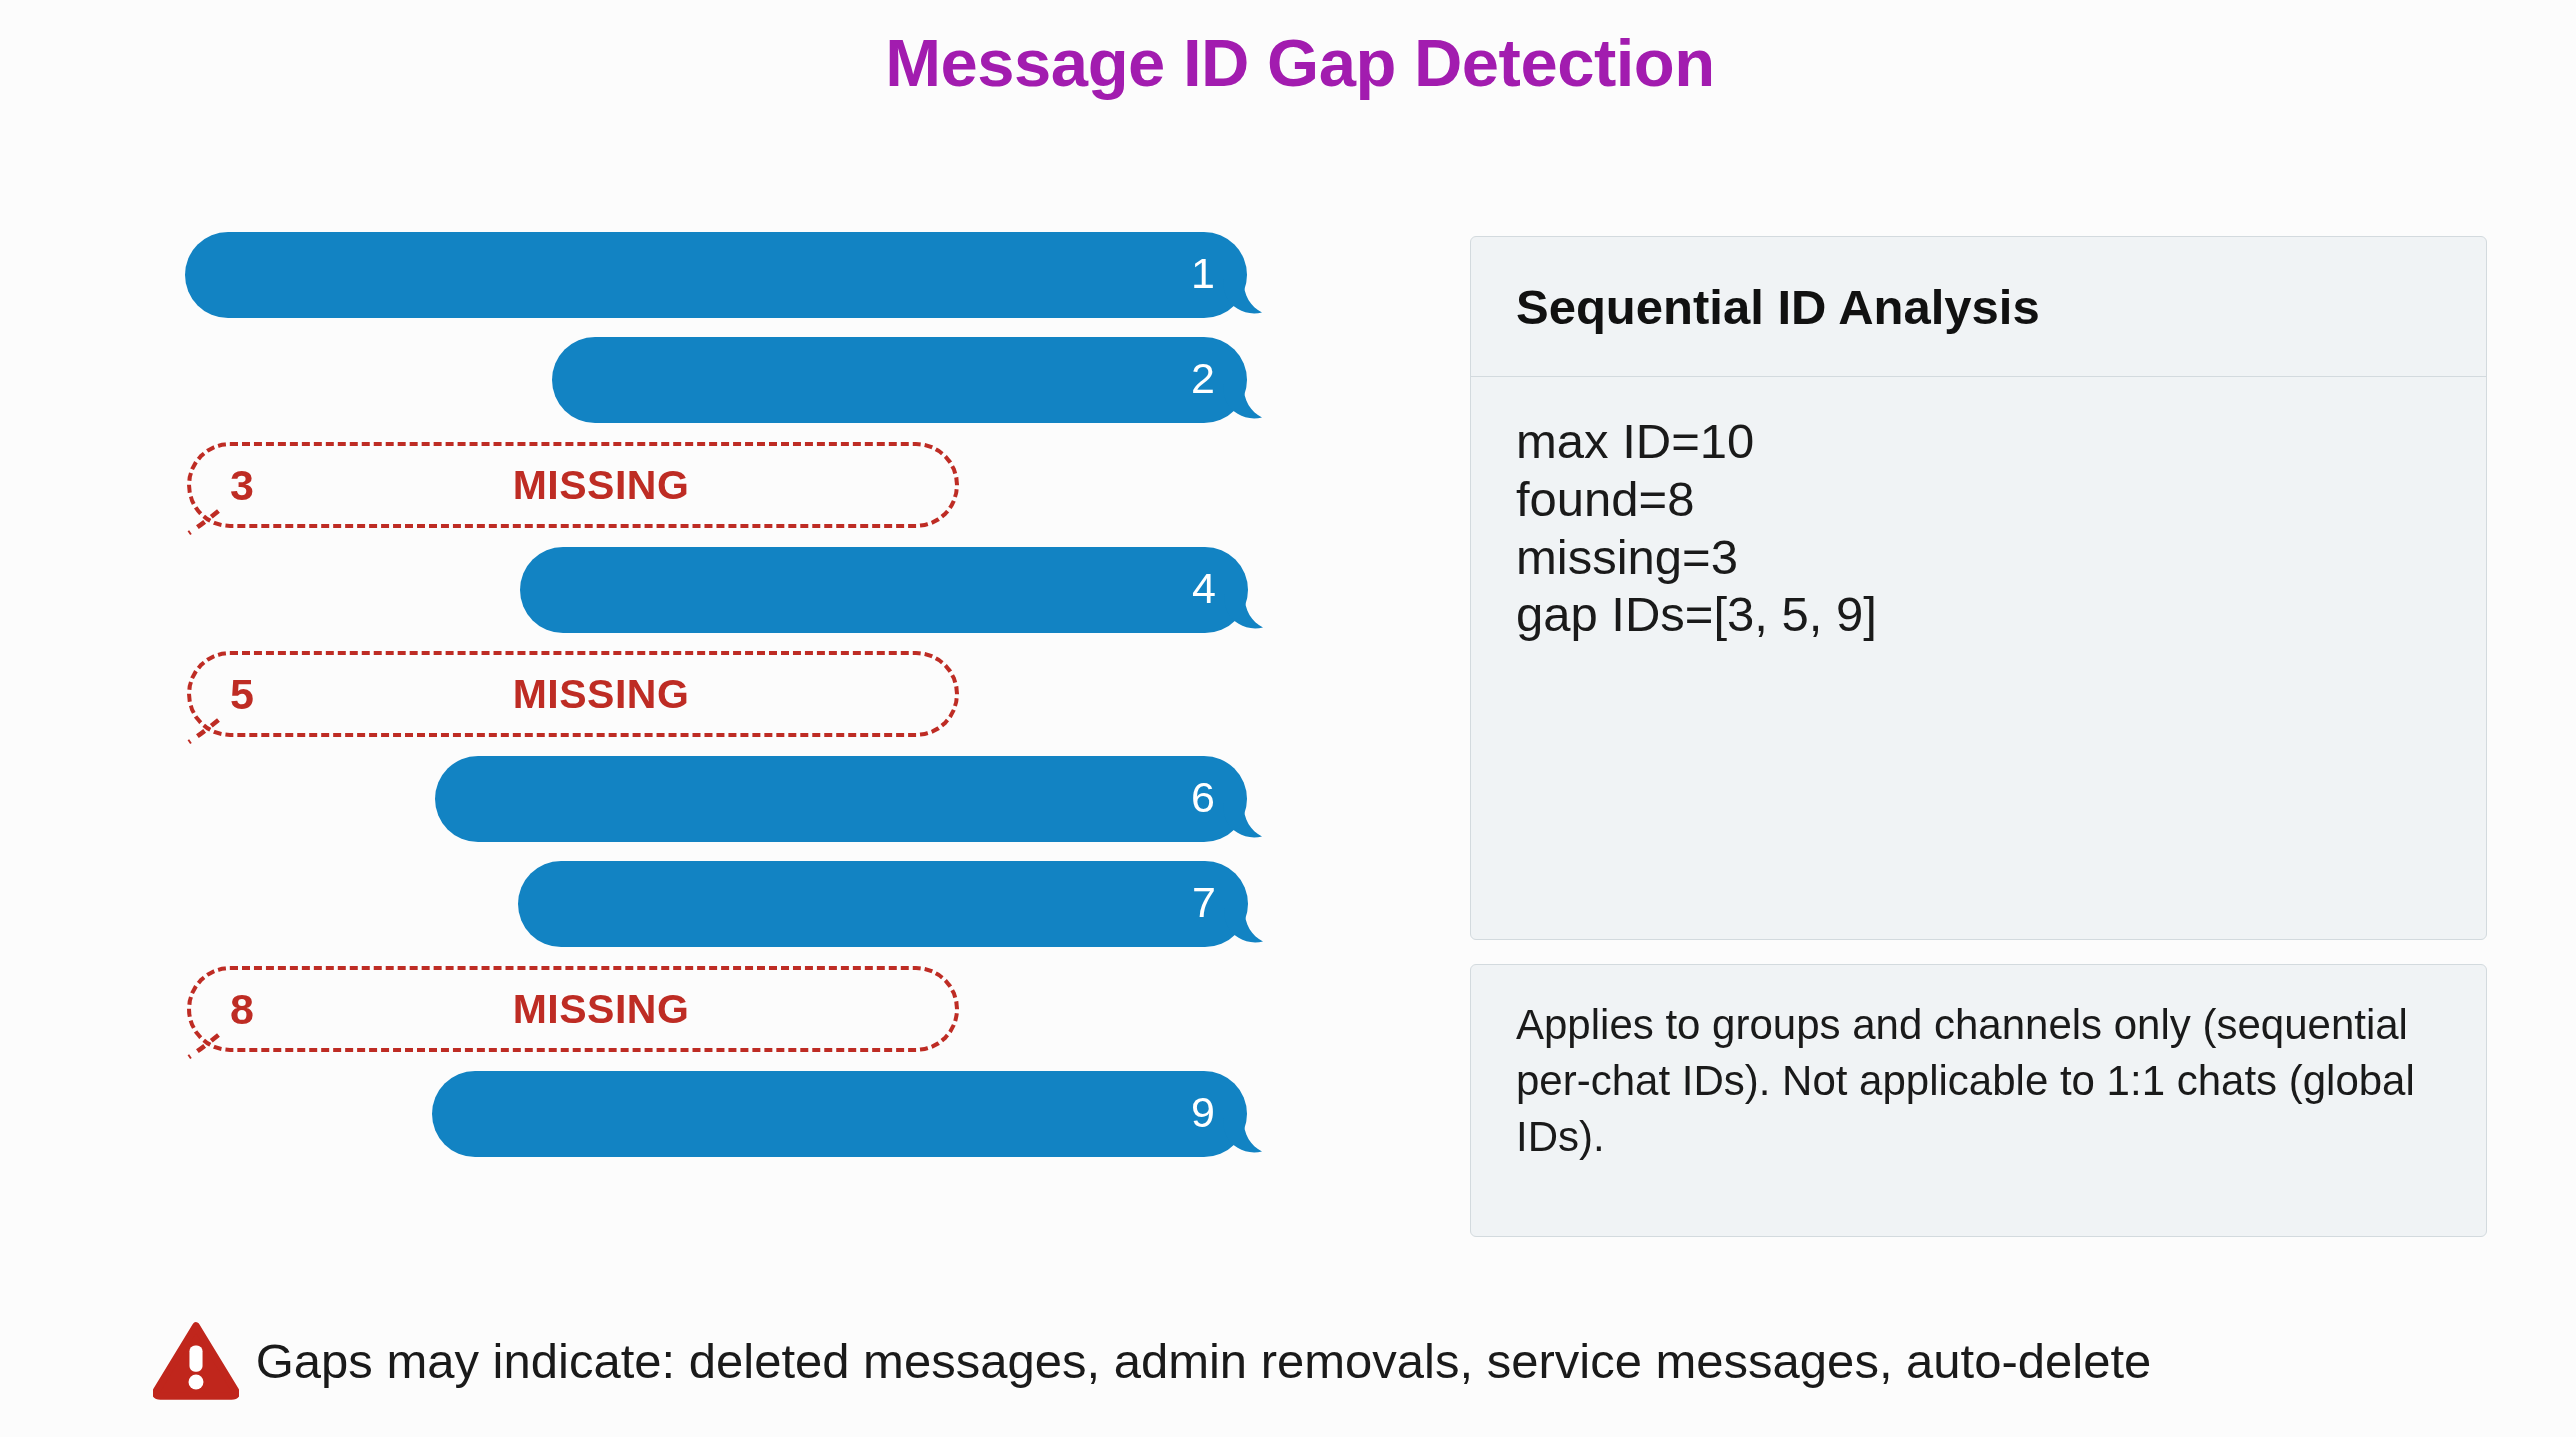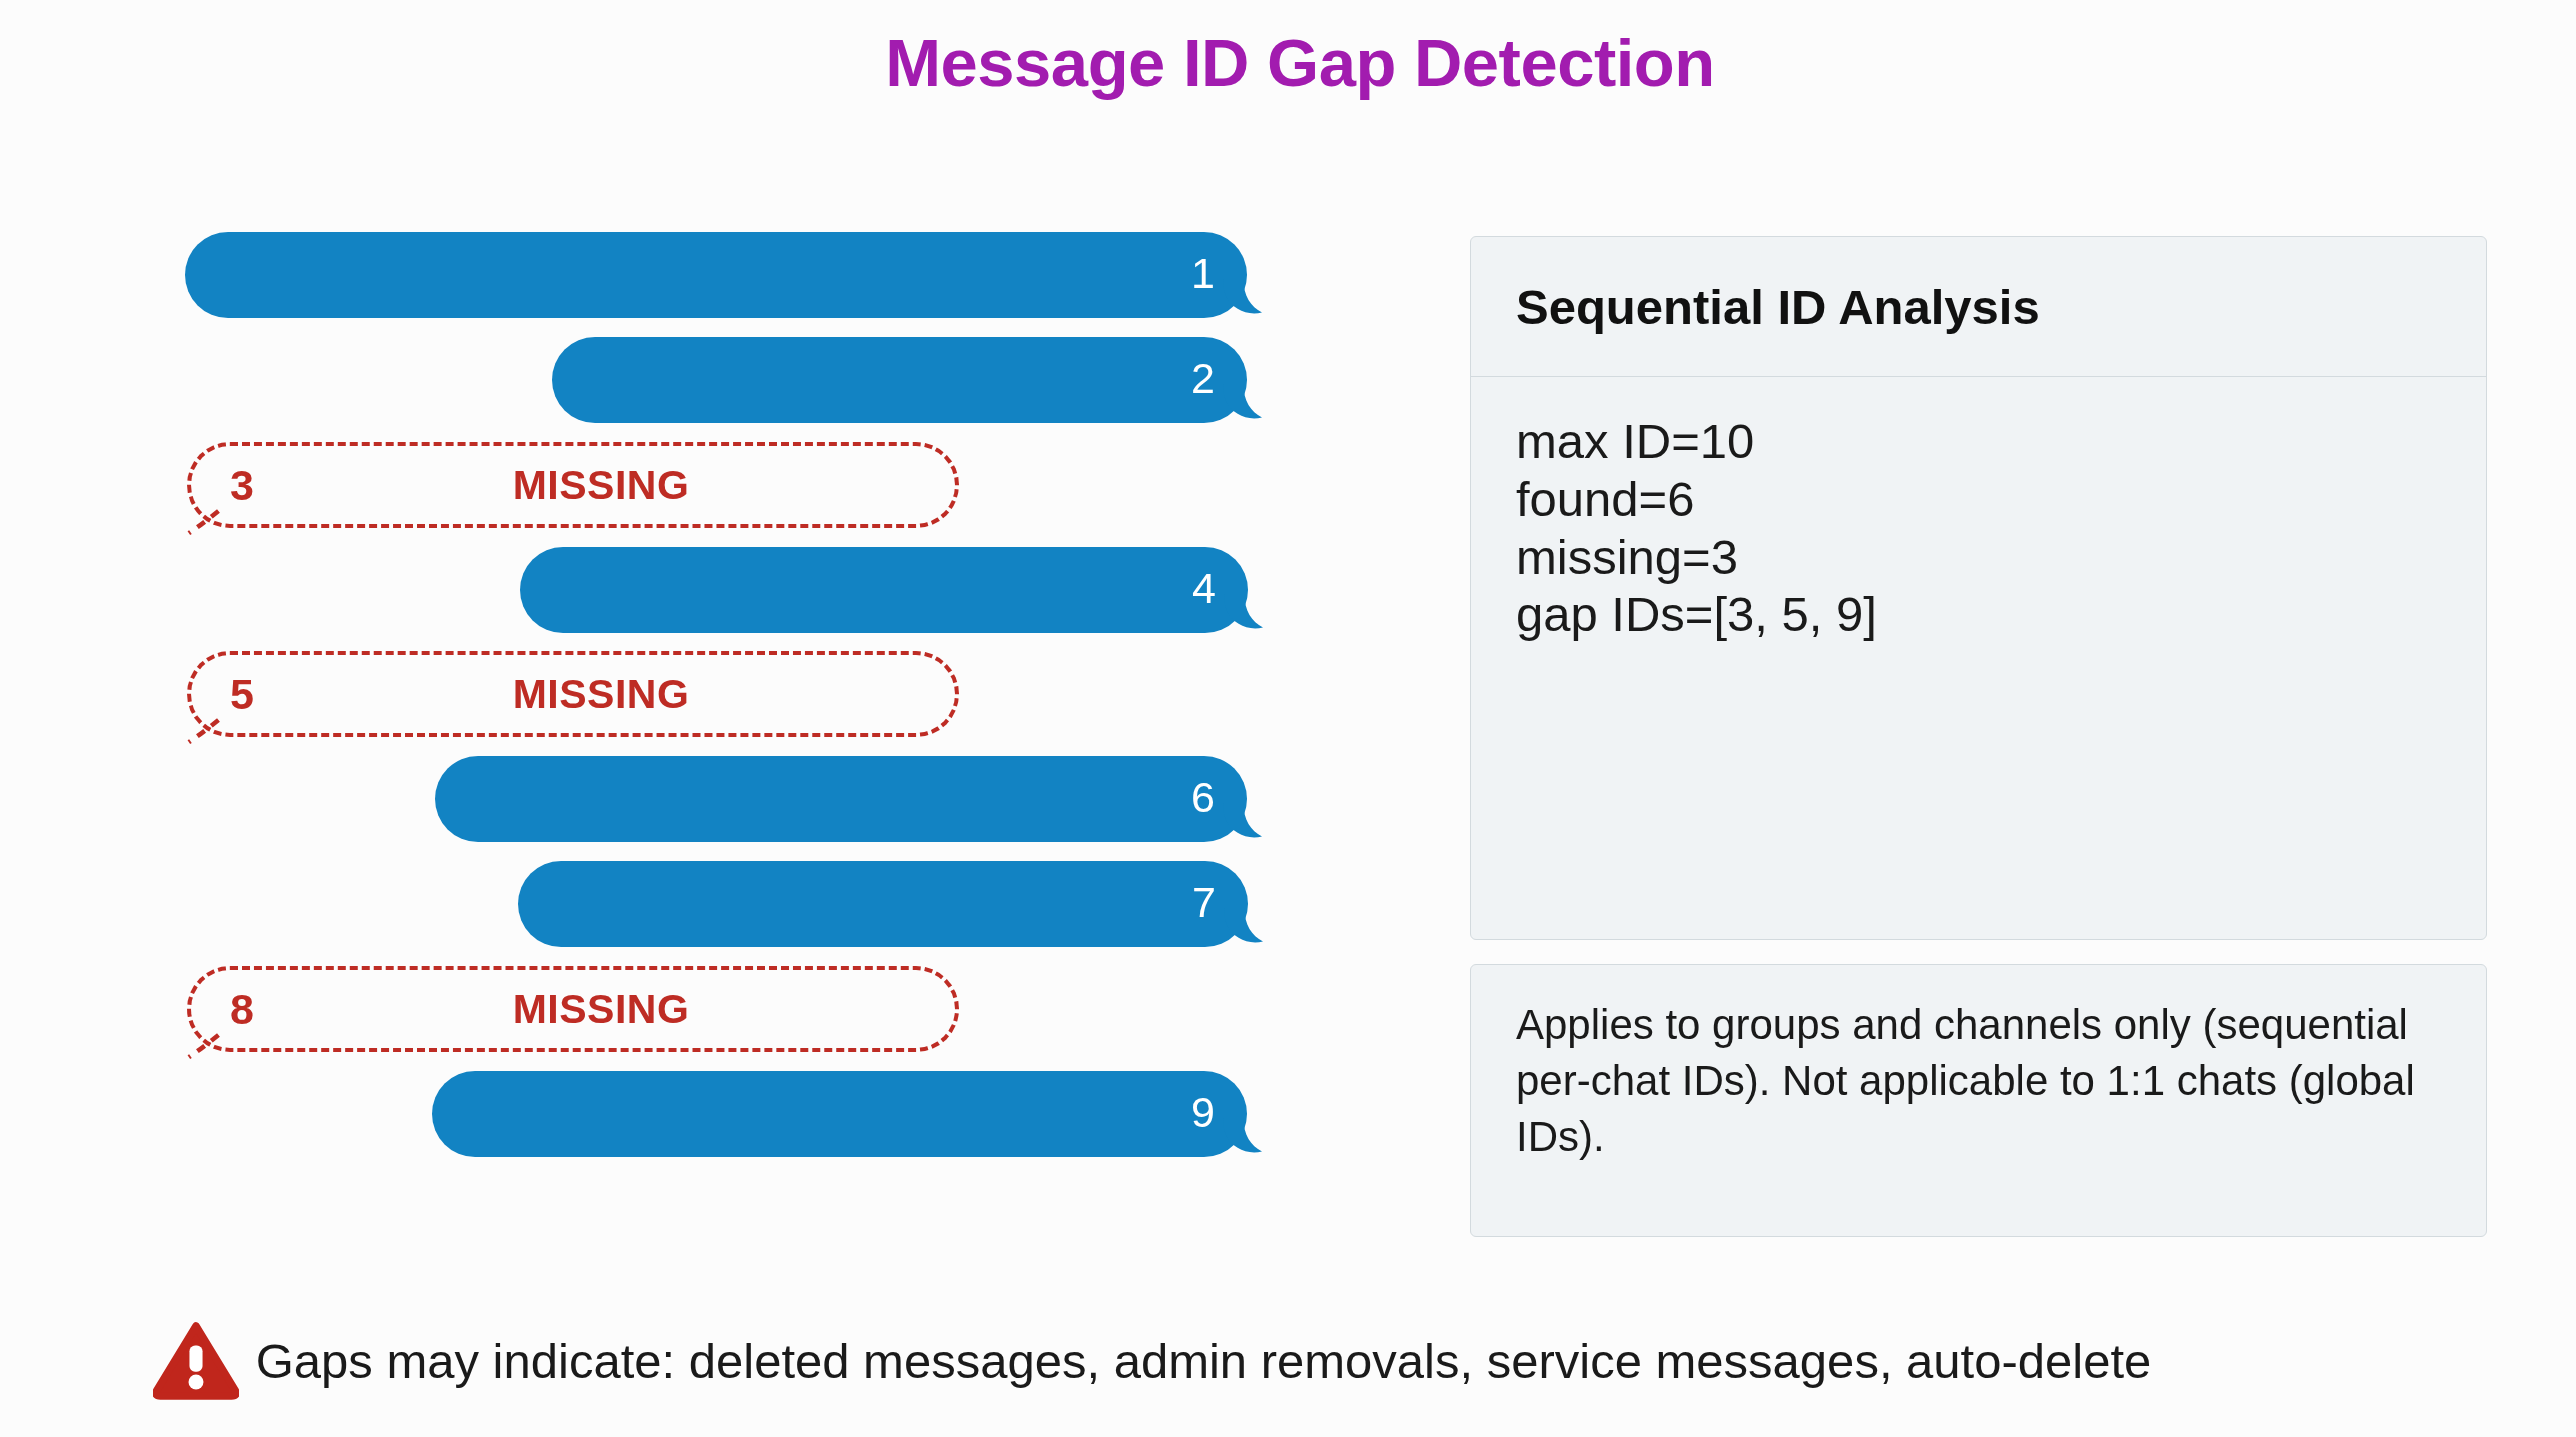--- a/index.html
+++ b/index.html
@@ -256,21 +256,21 @@
       </div>
     </div>
   </div>
 
 <div class="panel" id="analysis-panel">
   <div id="analysis-header">
     <div id="analysis-header-text">Sequential ID Analysis</div>
   </div>
   <div id="analysis-body">
       <div class="analysis-line">max ID=10</div>
-      <div class="analysis-line">found=6</div>
+      <div class="analysis-line">found=8</div>
       <div class="analysis-line">missing=3</div>
       <div class="analysis-line">gap IDs=[3, 5, 9]</div>
     </div>
 </div>
 
 <div class="panel" id="note-panel">
   <div id="note-text">Applies to groups and channels only (sequential per-chat IDs). Not applicable to 1:1 chats (global IDs).</div>
 </div>
 
 <div id="footer">

